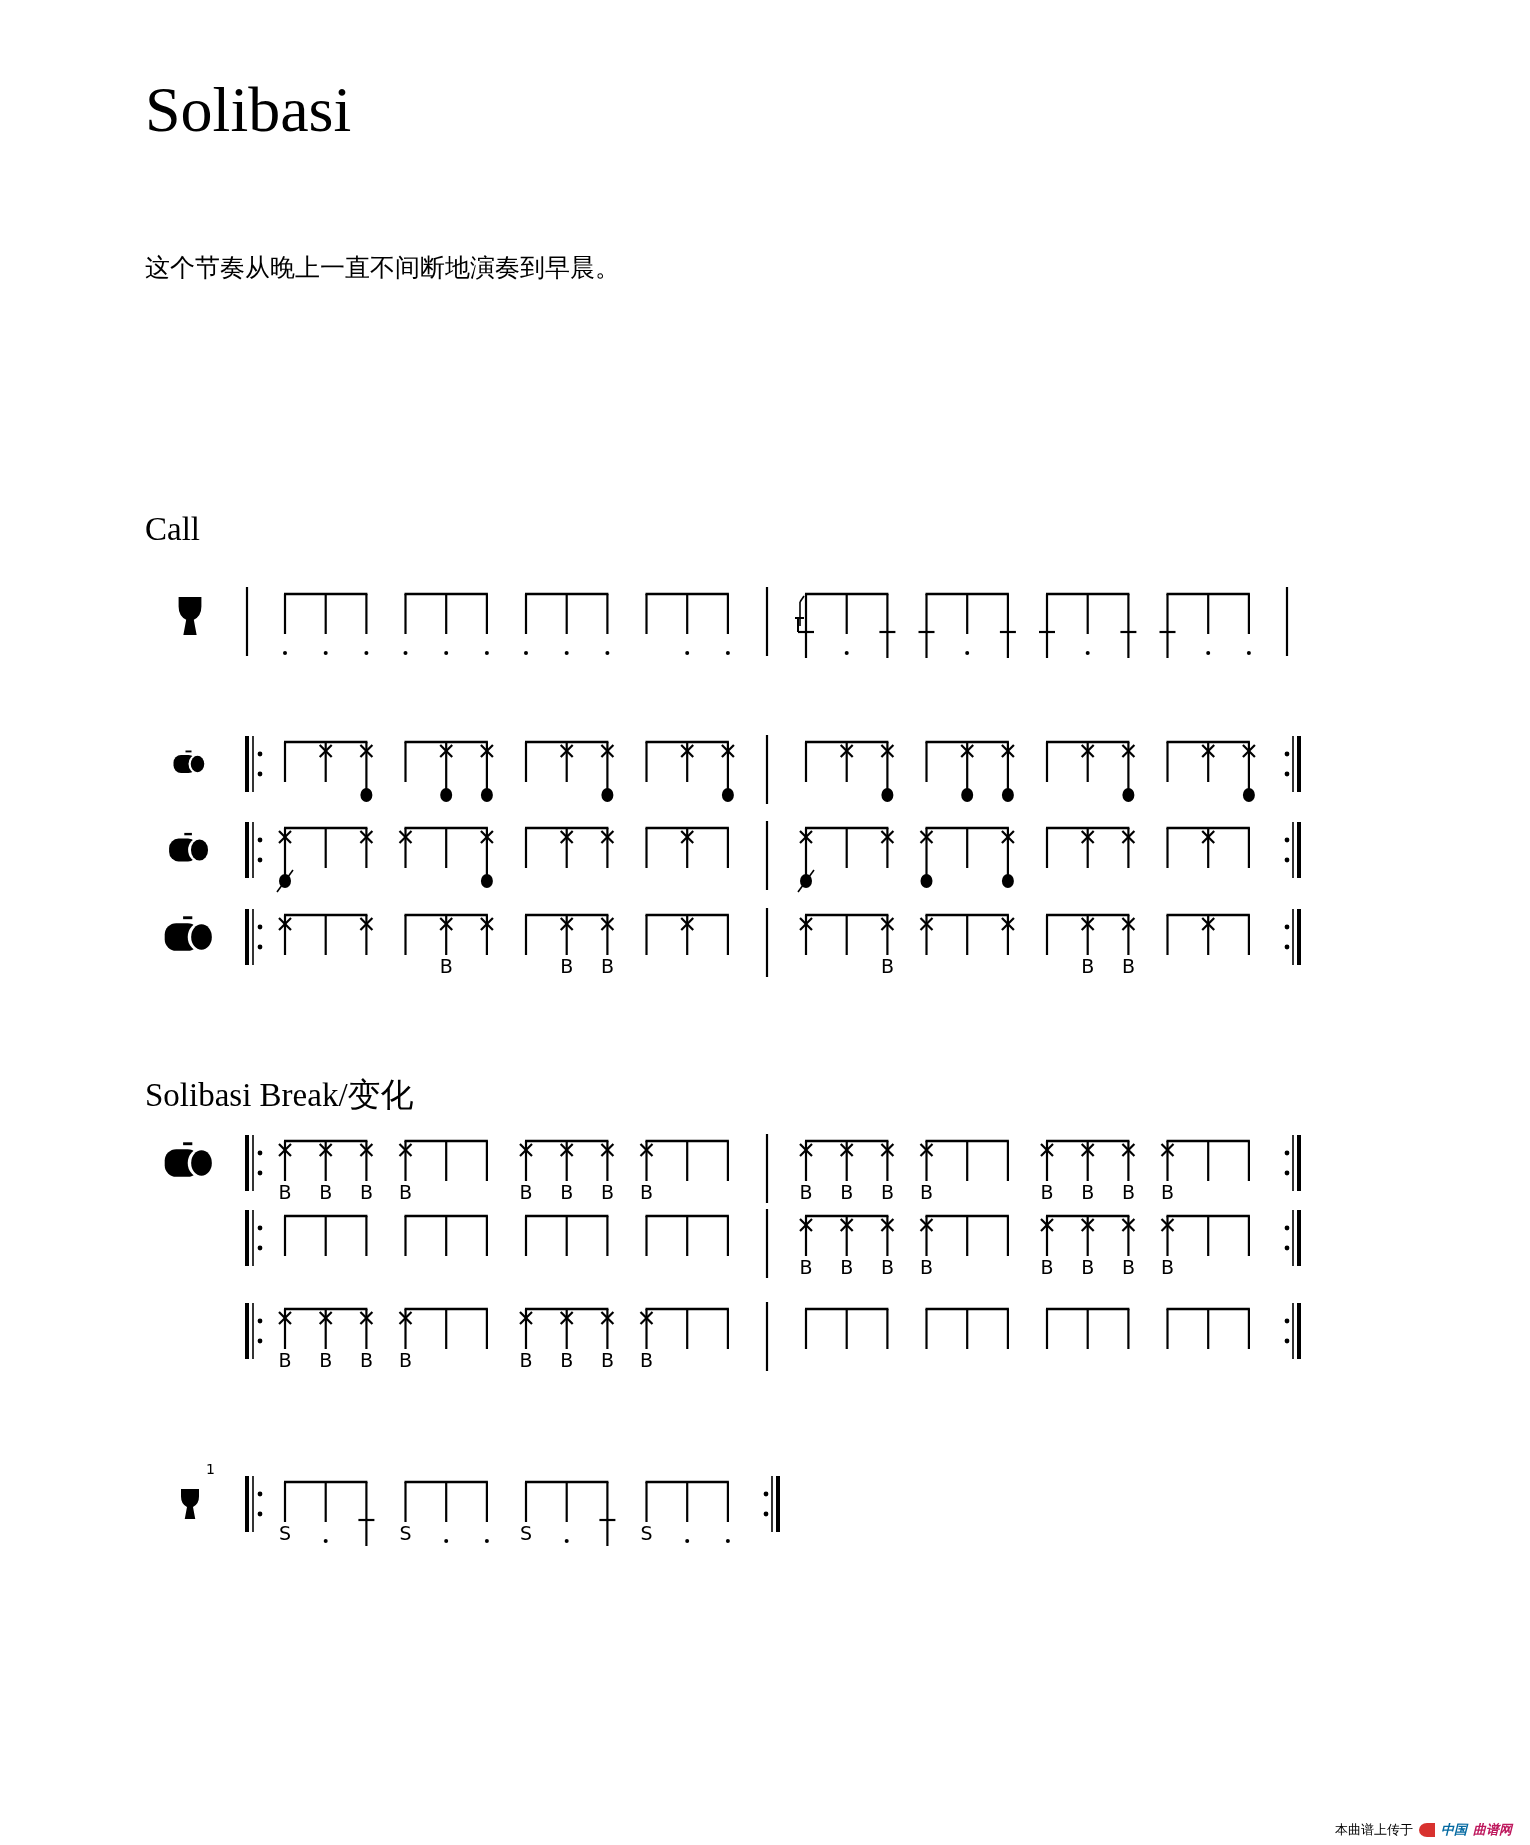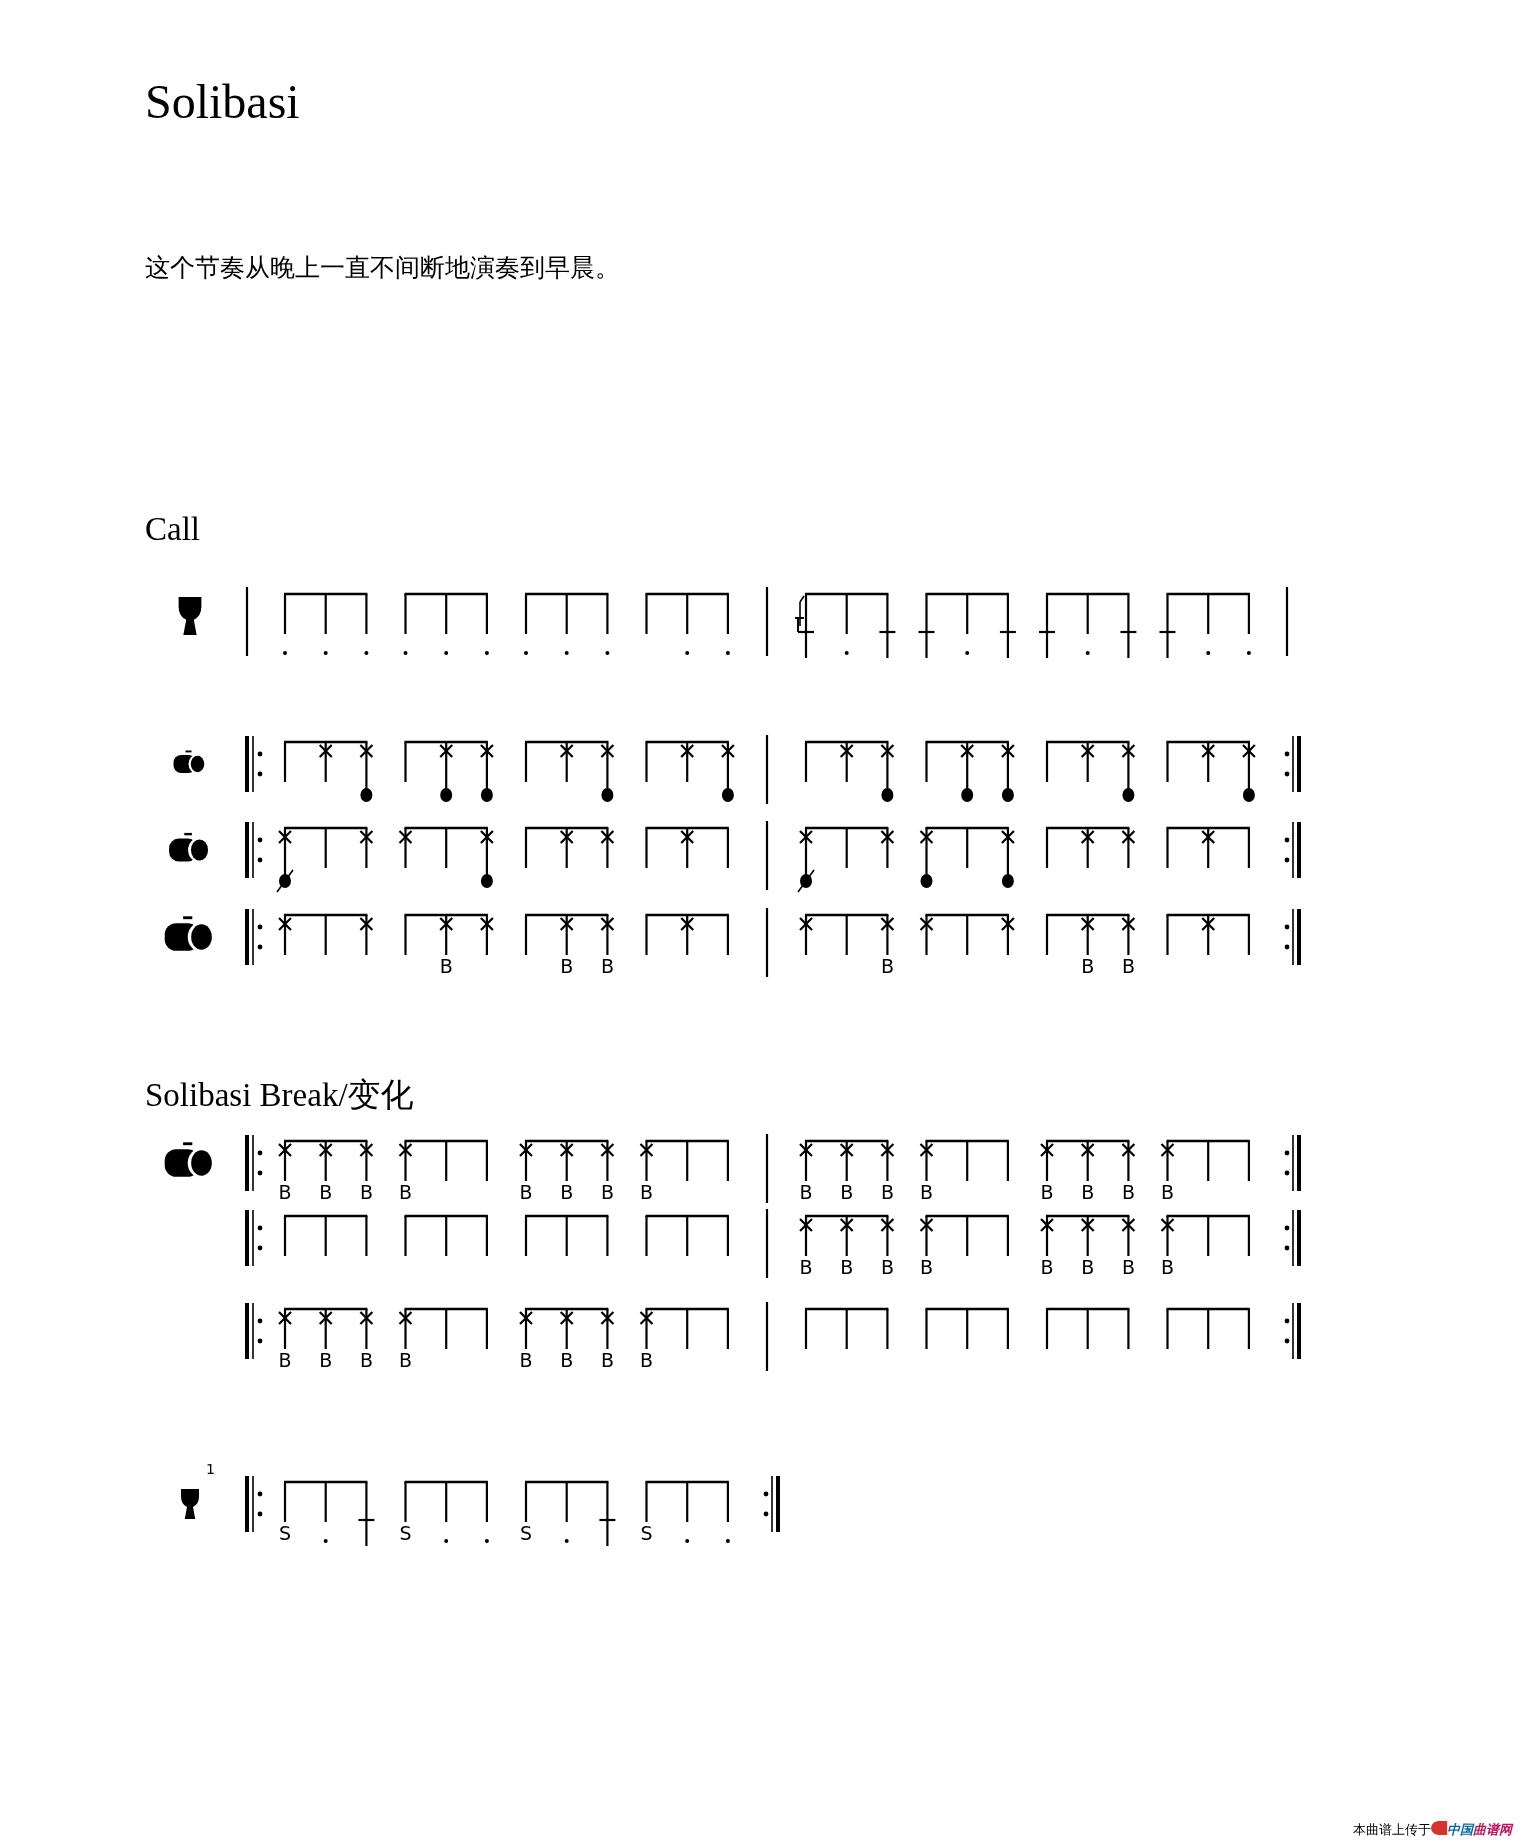--- a/index.html
+++ b/index.html
@@ -1,21 +1,21 @@
 <!DOCTYPE html>
 <html><head>
 <meta charset="utf-8">
 <style>
   html, body { margin: 0; padding: 0; background: #ffffff; }
   body { width: 1530px; height: 1845px; position: relative; overflow: hidden; font-family: "Liberation Serif", "DejaVu Serif", serif; color: #000; }
-  .title { position: absolute; left: 145px; top: 78px; font-size: 48px; font-weight: normal; margin: 0; line-height: 1; }
+  .title { position: absolute; left: 145px; top: 78px; font-size: 64px; font-weight: normal; margin: 0; line-height: 1; }
   .desc { position: absolute; left: 145px; top: 247px; width: 1300px; font-size: 25px; line-height: 42px; margin: 0; }
   .section-label { position: absolute; left: 145px; font-size: 33px; line-height: 1; }
   #score { position: absolute; left: 0; top: 0; }
-  .footer { position: absolute; right: 18px; bottom: 6px; font-family: Liberation Mono, monospace; font-size: 13px; display: flex; }
+  .footer { position: absolute; right: 18px; bottom: 6px; font-family: Liberation Mono, monospace; font-size: 13px; display: flex; align-items: center; gap: 6px; }
   .footer .brand { font-weight: bold; color: #0369a1; font-style: italic; }
   .footer .brand2 { font-weight: bold; color: #be185d; font-style: italic; }
   .footer .logo { width: 16px; height: 14px; border-radius: 50% 0 0 50%; background: #d8322f; display: inline-block; }
 </style>
 </head>
 <body>
 
 <h1 class="title">Solibasi</h1>
 
 <div class="desc">

